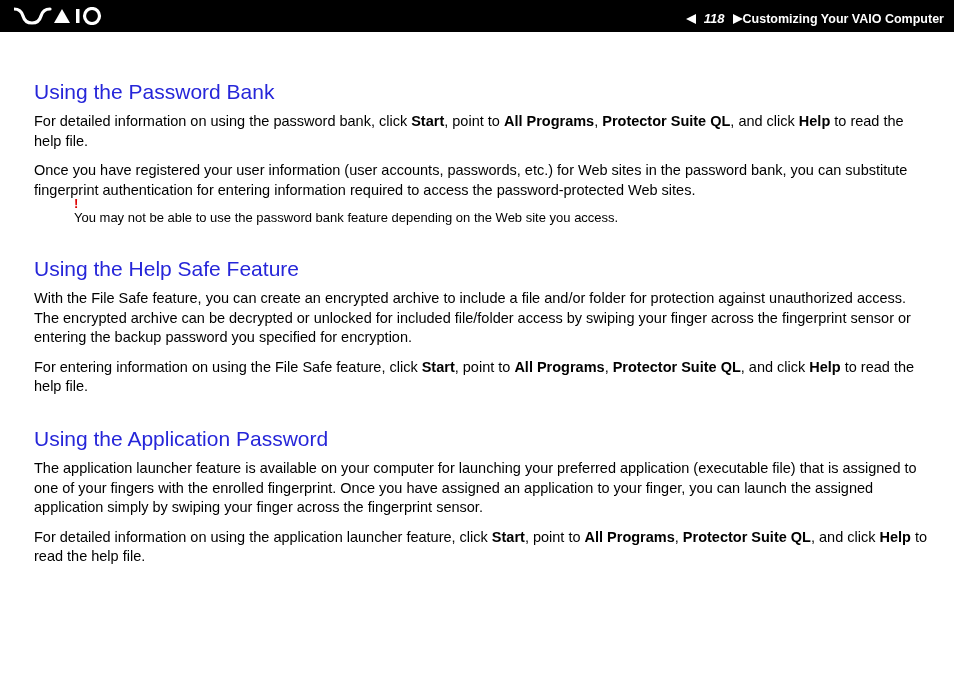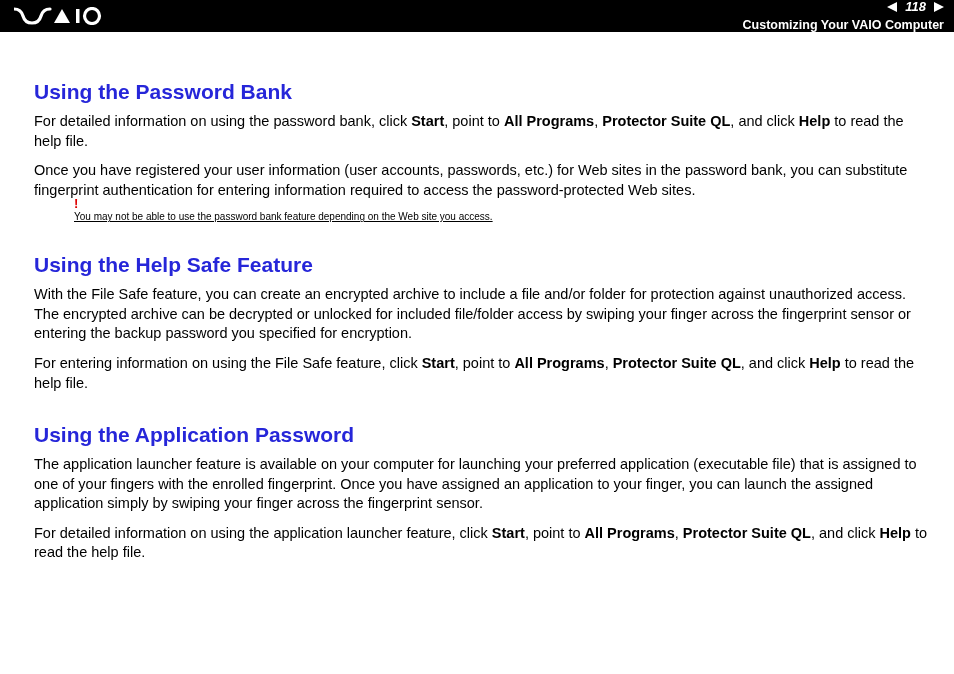--- a/index.html
+++ b/index.html
@@ -9,46 +9,46 @@
       position: relative;
       width: 100%;
       height: 30px;
       background: #000;
       display: flex;
       align-items: center;
       justify-content: space-between;
       padding: 0 10px 0 14px;
     }
     .vaio-logo { color: #fff; display: flex; align-items: center; }
-    .header-right { display: flex; flex-direction: column; align-items: flex-end; line-height: 1; }
+    .header-right { display: flex; flex-direction: row; align-items: flex-end; line-height: 1; }
     .nav-line { display: flex; align-items: center; gap: 8px; }
     .page-number { color: #fff; font-style: italic; font-weight: bold; font-size: 13px; }
     .arrow-left, .arrow-right { display: inline-block; }
     .arrow-left {
       width: 0; height: 0; border-top: 5px solid transparent;
       border-bottom: 5px solid transparent; border-right: 10px solid #fff;
     }
     .arrow-right {
       width: 0; height: 0; border-top: 5px solid transparent;
       border-bottom: 5px solid transparent; border-left: 10px solid #fff;
     }
     .header-subtitle { color: #fff; font-weight: bold; font-size: 12.5px; margin-top: 6px; }
     .rule { height: 1px; background: #000; width: 100%; }
     .content { padding: 18px 26px 0 34px; }
     .section-title {
-      color: #2626d9; font-size: 21px; font-weight: 700; margin-top: 30px; margin-bottom: 8px;
+      color: #2626d9; font-size: 21px; font-weight: 400; margin-top: 30px; margin-bottom: 8px;
     }
     .section-title.first { margin-top: 30px; }
     p.body { font-size: 14.5px; line-height: 1.35; margin-bottom: 10px; }
     .bold { font-weight: bold; }
     .note-block { padding-left: 40px; margin: 8px 0 18px 0; position: relative; }
     .note-exclaim {
       color: #d00; font-weight: bold; font-size: 13px; position: absolute; left: 40px; top: -14px;
     }
-    .note-text { font-size: 10px; line-height: 1.3; text-decoration: underline; }
+    .note-text { font-size: 13px; line-height: 1.3; }
   </style>
 </head>
 <body>
 
 <div class="page">
   <div class="rule"></div>
   <div class="header-bar">
     <div class="vaio-logo">
       <svg width="88" height="18" viewBox="0 0 88 18">
         <path d="M 0 2 Q 7 2 9 9 Q 11 16 18 16 Q 25 16 27 9 Q 29 2 36 2" stroke="#fff" stroke-width="3.2" fill="none" stroke-linecap="round"></path>

